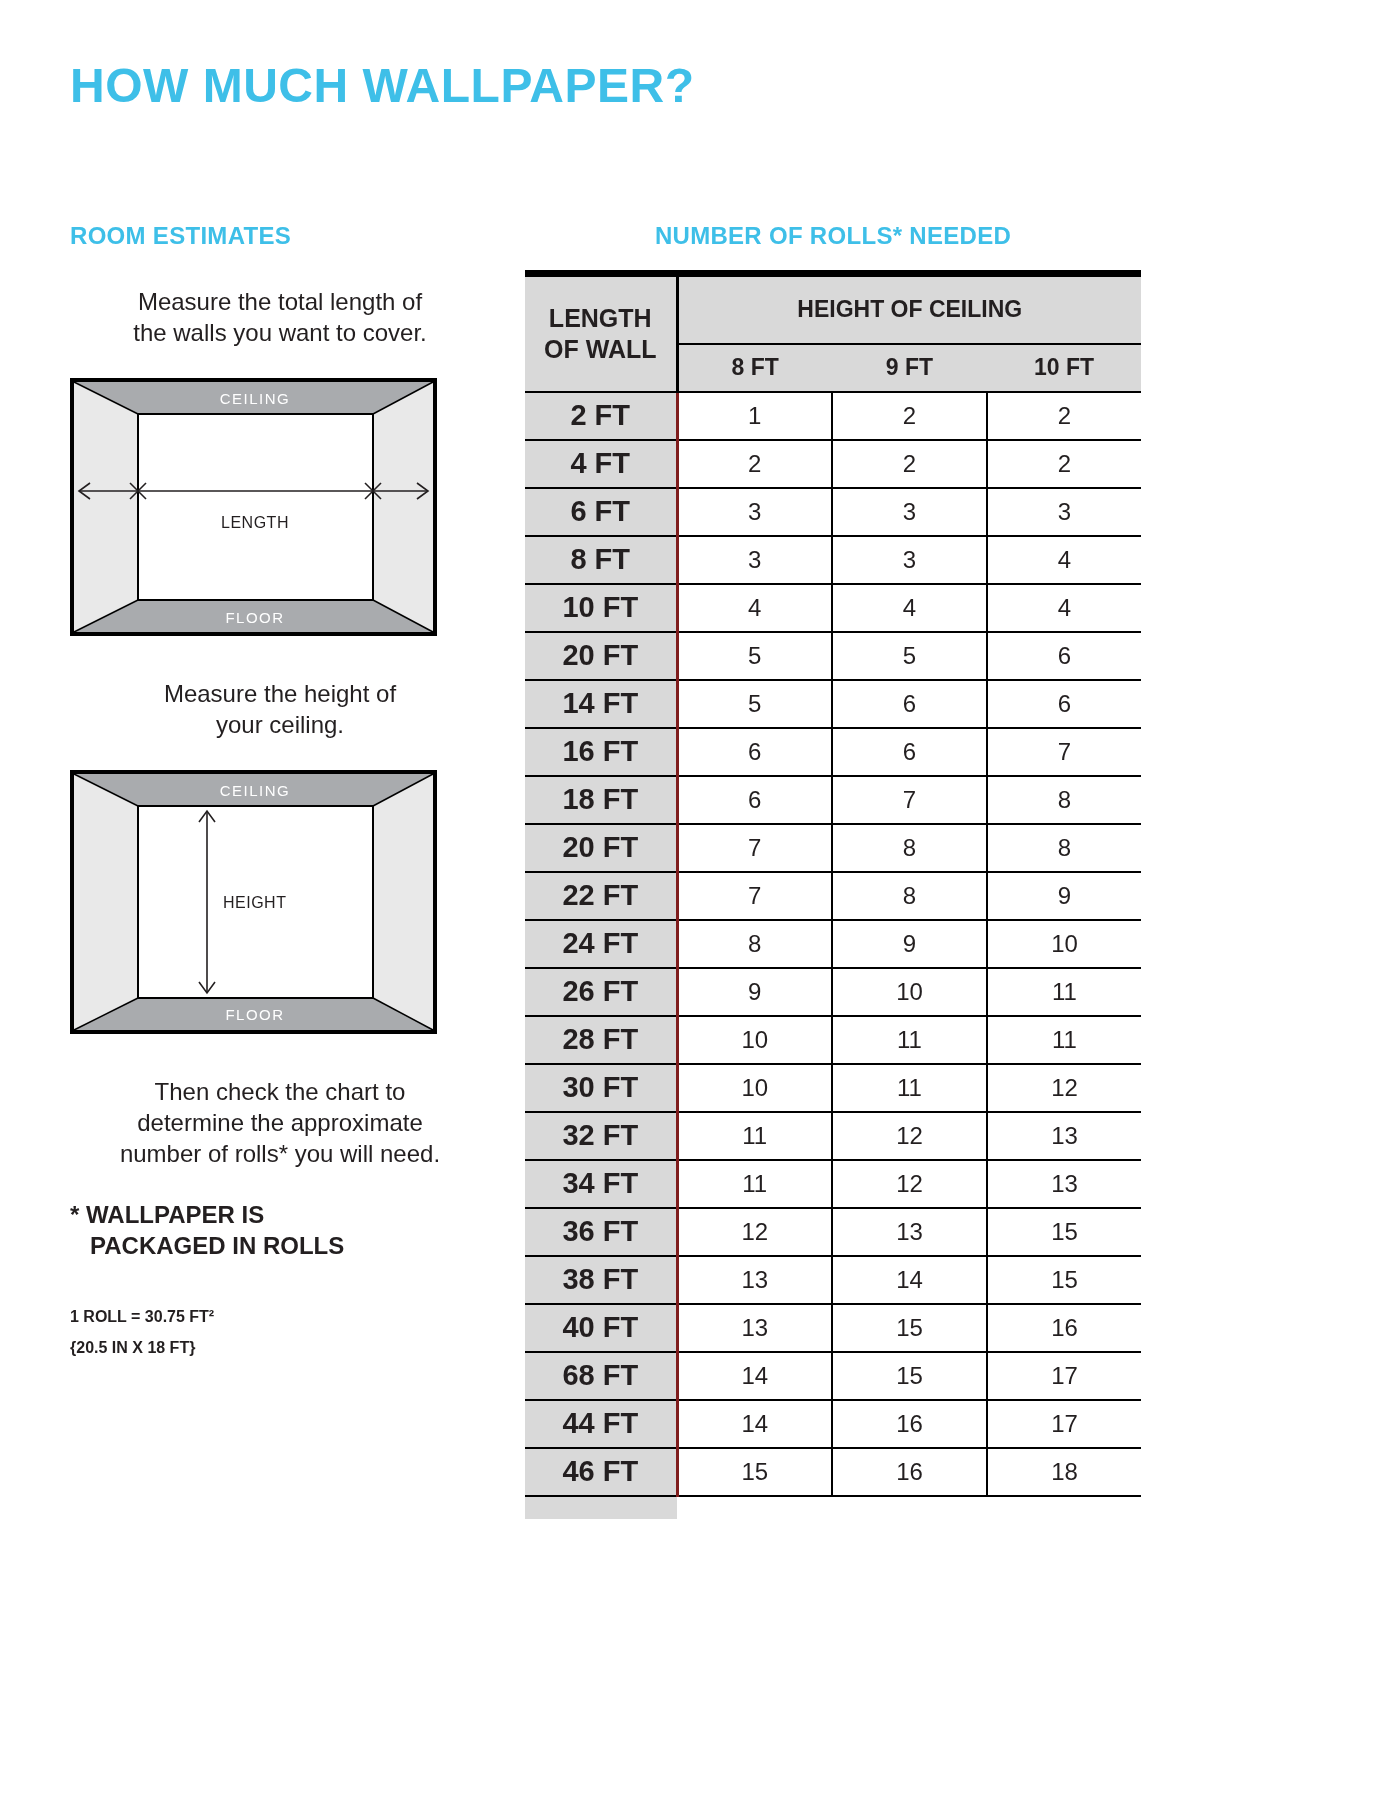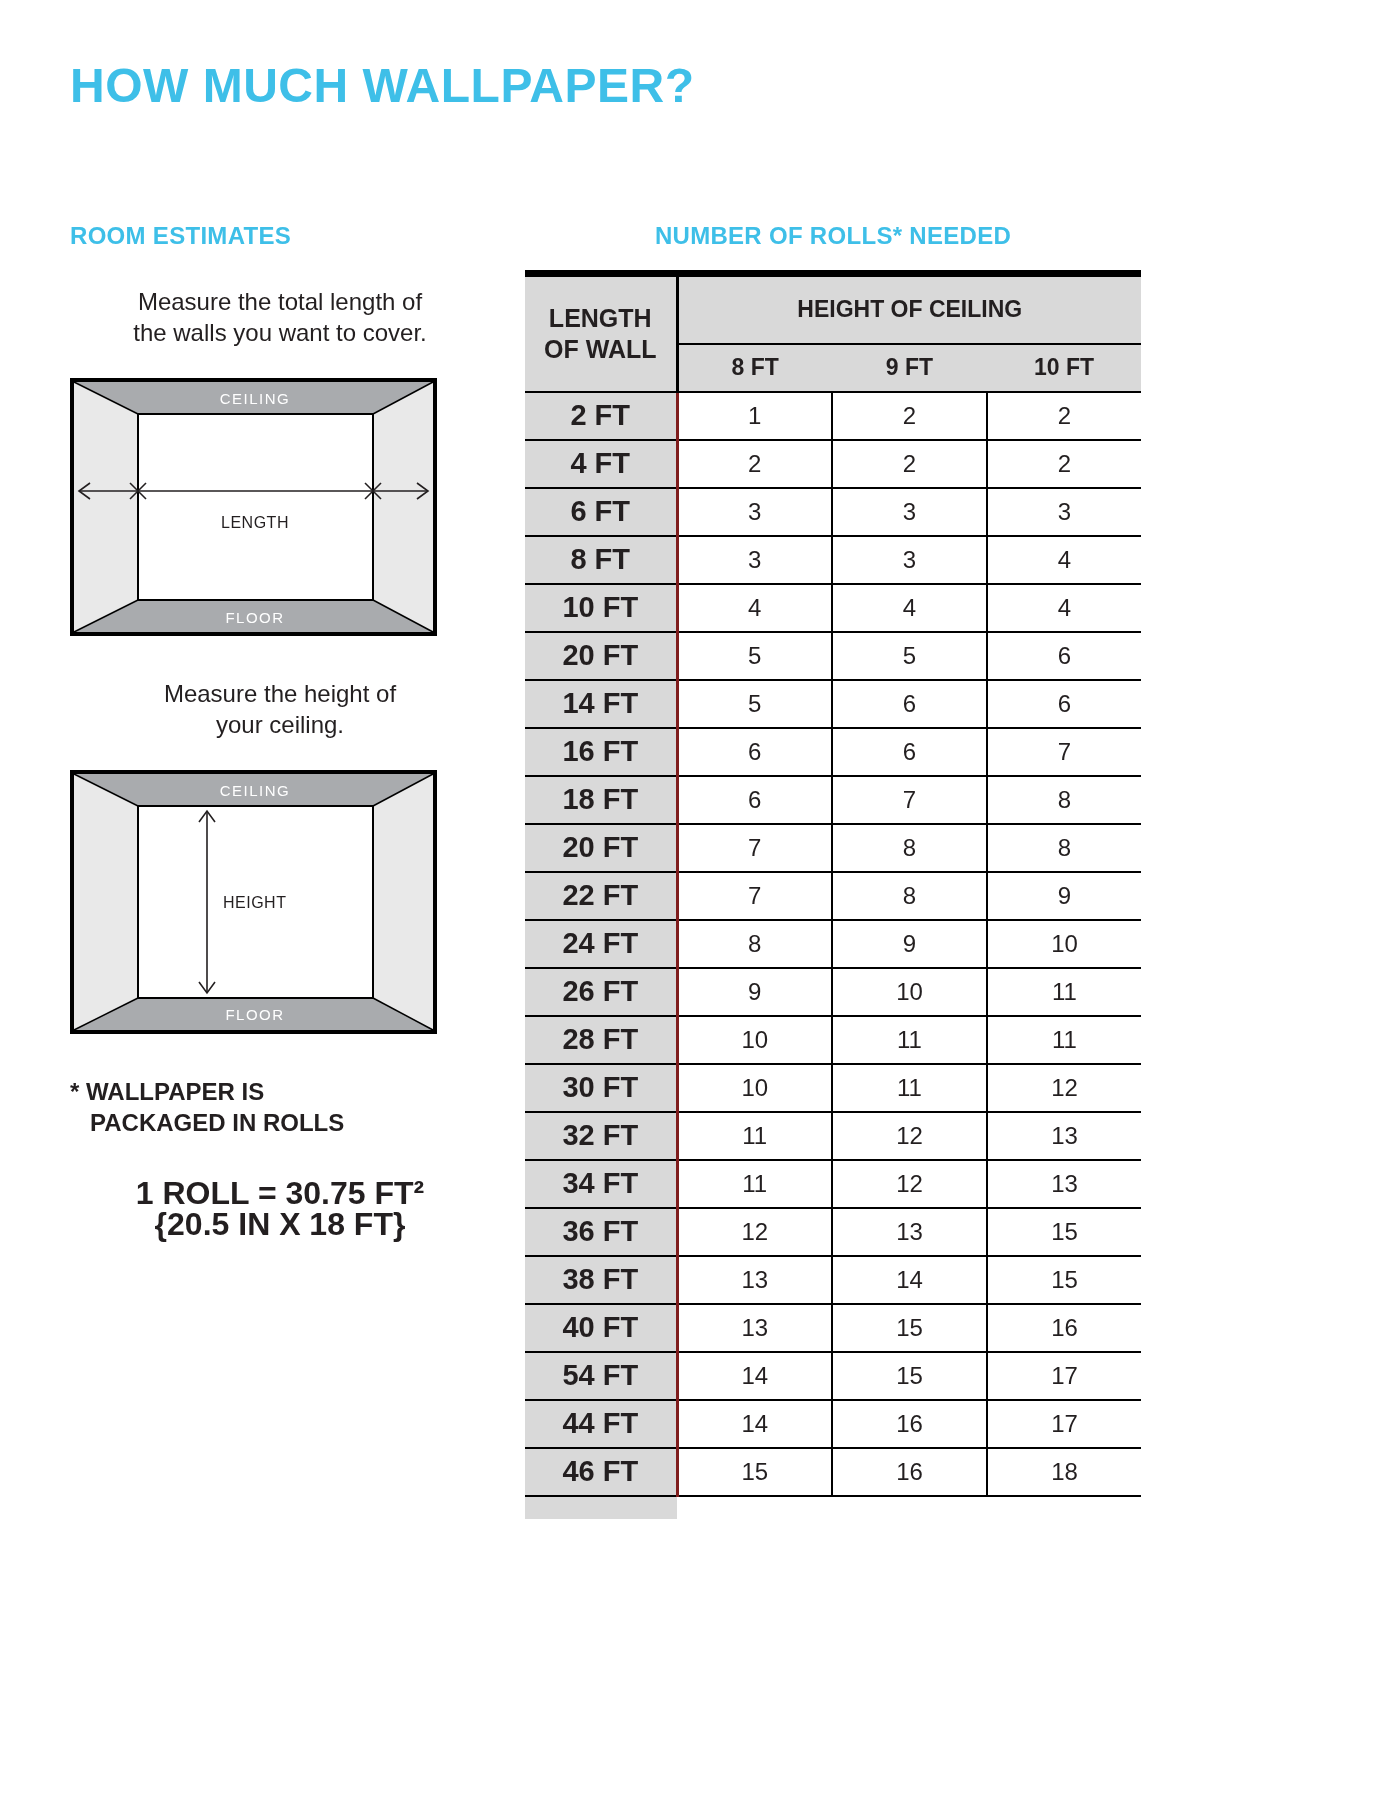--- a/index.html
+++ b/index.html
@@ -58,21 +58,21 @@
   .diagram .measure-label { fill: var(--ink); font-size: 16px; letter-spacing: 0.5px; }
   .diagram .arrow line, .diagram .arrow polyline { stroke: #231f20; stroke-width: 1.6; fill: none; }
   .footnote {
     font-size: 24px;
     font-weight: bold;
     line-height: 31px;
     margin-top: 18px;
     margin-bottom: 40px;
   }
   .footnote .indent { display: inline-block; padding-left: 20px; }
-  .rollinfo { font-size: 32px; font-weight: bold; line-height: 31px; text-align: center; }
+  .rollinfo { font-size: 16px; font-weight: bold; line-height: 31px; }
 
   .right-col { position: absolute; left: 525px; top: 222px; width: 616px; }
   .table-heading {
     font-size: 24px;
     font-weight: bold;
     color: var(--accent);
     text-align: center;
     letter-spacing: 0.3px;
     margin-bottom: 20px;
   }
@@ -177,20 +177,23 @@
       <text class="band-label" x="185" y="26" text-anchor="middle">CEILING</text>
       <text class="band-label" x="185" y="250" text-anchor="middle">FLOOR</text>
       <g class="arrow">
         <line x1="137" y1="42" x2="137" y2="222"></line>
         <polyline points="129,52 137,41 145,52"></polyline>
         <polyline points="129,212 137,223 145,212"></polyline>
       </g>
       <text class="measure-label" x="153" y="138" text-anchor="start">HEIGHT</text>
     </svg>
 
+    <p class="step">Then check the chart to
+determine the approximate
+number of rolls* you will need.</p>
 
     <p class="footnote">
       <span>* WALLPAPER IS</span><br>
       <span class="indent">PACKAGED IN ROLLS</span>
     </p>
 
     <p class="rollinfo">
       <span>1 ROLL = 30.75 FT²</span><br>
       <span>{20.5 IN X 18 FT}</span>
     </p>
@@ -354,21 +357,21 @@
           </tr>
 
           <tr>
             <td class="len-cell">40 FT</td>
             <td class="num-cell">13</td>
             <td class="num-cell">15</td>
             <td class="num-cell">16</td>
           </tr>
 
           <tr>
-            <td class="len-cell">54 FT</td>
+            <td class="len-cell">68 FT</td>
             <td class="num-cell">14</td>
             <td class="num-cell">15</td>
             <td class="num-cell">17</td>
           </tr>
 
           <tr>
             <td class="len-cell">44 FT</td>
             <td class="num-cell">14</td>
             <td class="num-cell">16</td>
             <td class="num-cell">17</td>

